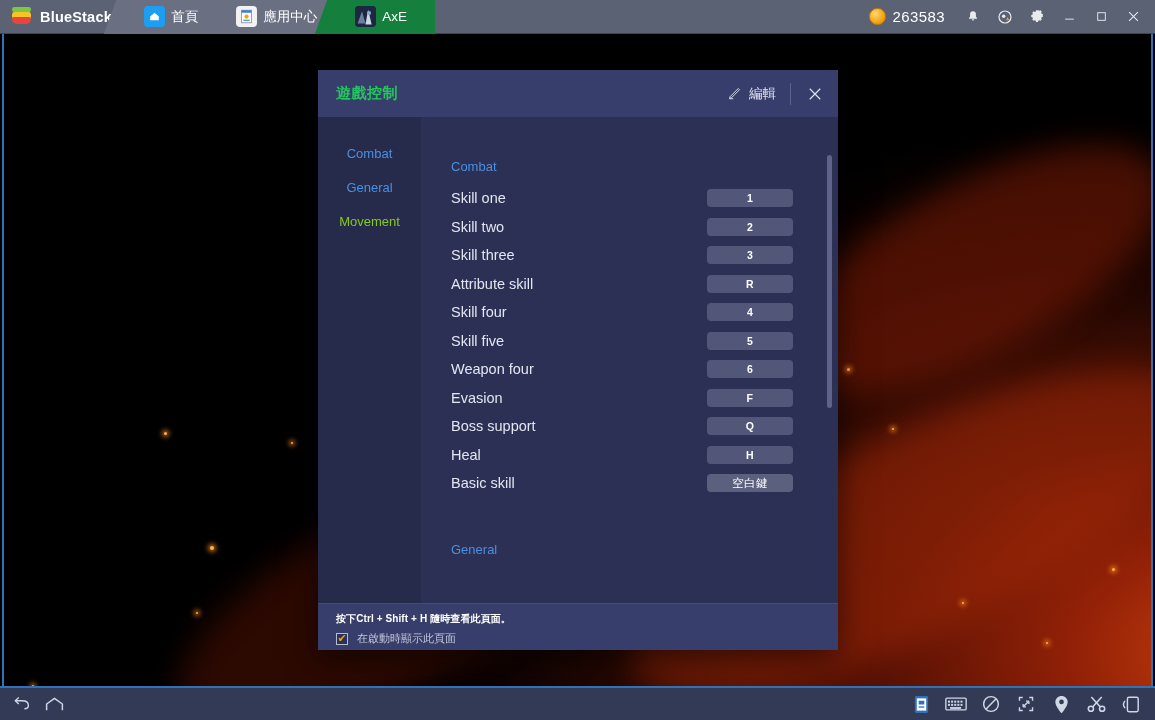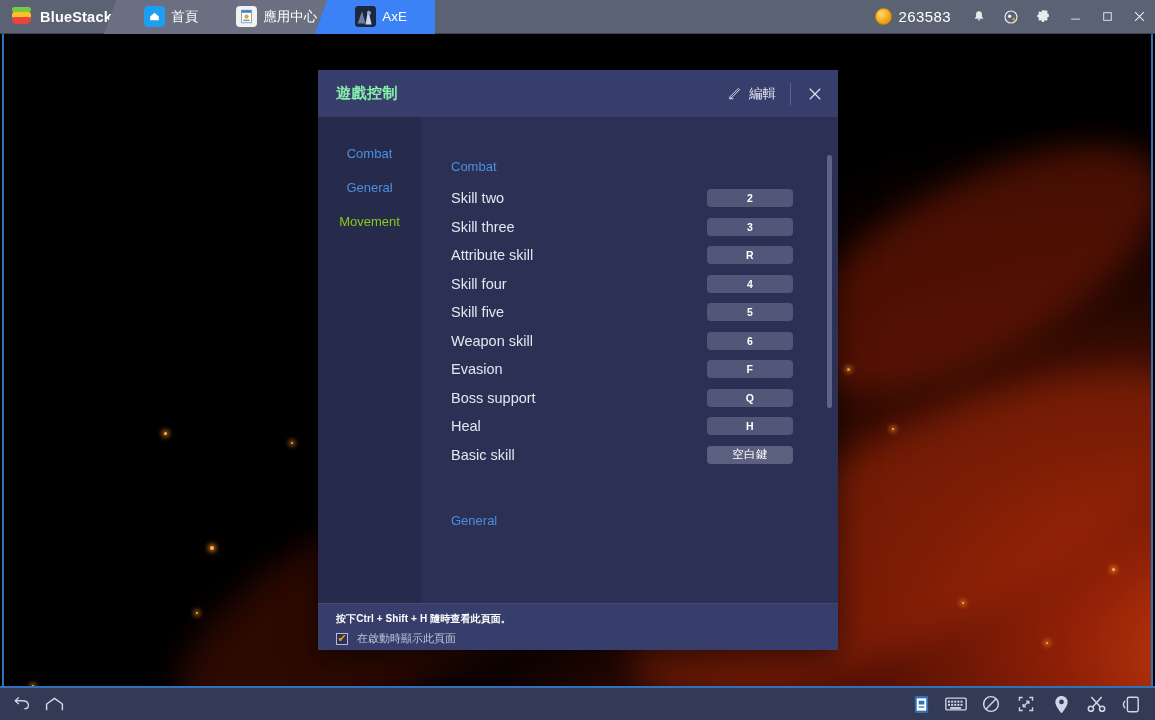--- a/index.html
+++ b/index.html
@@ -30,29 +30,29 @@
   .tabs { display: flex; align-items: stretch; height: 34px; }
   .tab {
     position: relative; height: 34px; display: flex; align-items: center;
     gap: 6px; padding: 0 28px 0 22px; background: #6a7081;
     margin-left: -12px;
   }
   .tab::before {
     content: ""; position: absolute; left: -12px; top: 0; width: 24px; height: 34px;
     background: inherit; transform: skewX(-20deg);
   }
-  .tab.active { background: #3b82f6; justify-content: flex-end; }
+  .tab.active { background: #15803d; justify-content: flex-end; }
   .tab .tab-label { color: #ffffff; font-size: 13.5px; position: relative; z-index: 2; }
   .tab-icon { position: relative; z-index: 2; width: 21px; height: 21px; border-radius: 4px;
     display: flex; align-items: center; justify-content: center; }
   .icon-home { background: #1e9ef0; }
   .icon-appcenter { background: #f2f2f2; }
   .icon-axe { background: #23304a; overflow:hidden; }
 
-  .tb-right { margin-left: auto; display: flex; align-items: center; gap: 0; }
+  .tb-right { margin-left: auto; display: flex; align-items: center; gap: 0; padding-right: 6px; }
   .coin-wrap { display: flex; align-items: center; gap: 7px; margin-right: 12px; }
   .coin { width: 17px; height: 17px; border-radius: 50%;
           background: radial-gradient(circle at 35% 32%, #ffd86b 0%, #f2a417 60%, #d4860c 100%);
           border: 1px solid #c88209; }
   .coin-amount { color: #ffffff; font-size: 15px; letter-spacing: .4px; }
   .tb-btn { width: 32px; height: 34px; display: flex; align-items: center; justify-content: center;
             color: #e8eaee; }
 
   
   .viewport {
@@ -75,21 +75,21 @@
   
   .dialog {
     position: absolute; left: 318px; top: 70px; width: 520px; height: 580px;
     background: #2b3054; box-shadow: 0 8px 30px rgba(0,0,0,.55);
     display: flex; flex-direction: column;
   }
   .dlg-header {
     height: 47px; background: #383e6b; display: flex; align-items: center;
     padding: 0 0 0 18px; flex: none;
   }
-  .dlg-title { color: #86efac; font-size: 15px; font-weight: bold; letter-spacing: .5px; }
+  .dlg-title { color: #22c55e; font-size: 15px; font-weight: bold; letter-spacing: .5px; }
   .dlg-actions { margin-left: auto; display: flex; align-items: center; height: 29px; }
   .edit-btn { display: flex; align-items: center; gap: 7px; color: #dfe2ef;
               font-size: 13.5px; padding: 0 14px; height: 26px; }
   .hdr-sep { width: 1px; height: 22px; background: #5b618c; }
   .close-btn { width: 47px; height: 47px; display: flex; align-items: center; justify-content: center; }
 
   .dlg-body { flex: 1; display: flex; min-height: 0; position: relative; }
   .dlg-sidebar {
     width: 103px; background: #262b4c; flex: none; padding-top: 26px;
     display: flex; flex-direction: column; align-items: center; gap: 13px;
@@ -276,41 +276,45 @@
         <div class="side-item active">General</div>
         <div class="side-item">Movement</div>
       </div>
 
       <div class="dlg-content">
         <div class="scrollarea">
 
           <div class="group-title">Combat</div>
 
           <div class="row">
+            <span class="row-label">Skill one</span>
+            <span class="key">1</span>
+          </div>
+          <div class="row">
             <span class="row-label">Skill two</span>
             <span class="key">2</span>
           </div>
           <div class="row">
             <span class="row-label">Skill three</span>
             <span class="key">3</span>
           </div>
           <div class="row">
             <span class="row-label">Attribute skill</span>
             <span class="key">R</span>
           </div>
           <div class="row">
             <span class="row-label">Skill four</span>
             <span class="key">4</span>
           </div>
           <div class="row">
             <span class="row-label">Skill five</span>
             <span class="key">5</span>
           </div>
           <div class="row">
-            <span class="row-label">Weapon skill</span>
+            <span class="row-label">Weapon four</span>
             <span class="key">6</span>
           </div>
           <div class="row">
             <span class="row-label">Evasion</span>
             <span class="key">F</span>
           </div>
           <div class="row">
             <span class="row-label">Boss support</span>
             <span class="key">Q</span>
           </div>

